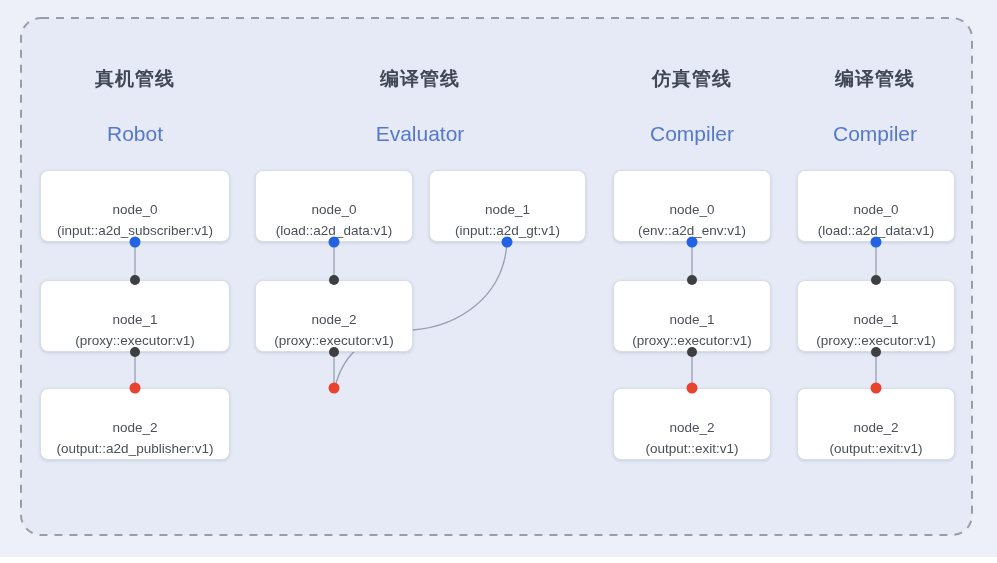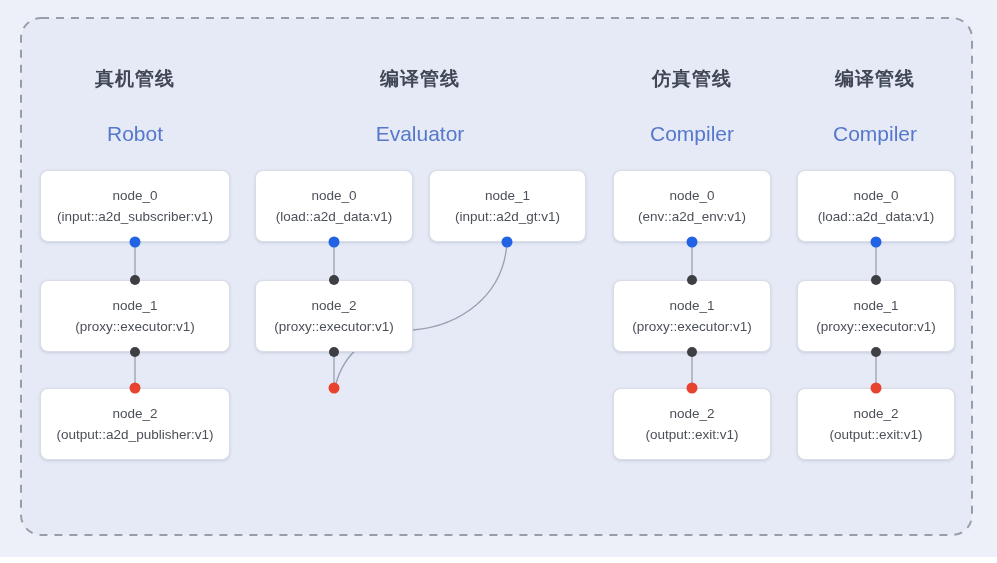--- a/index.html
+++ b/index.html
@@ -35,21 +35,21 @@
     position:absolute;top:122px;transform:translateX(-50%);
     font-size:21px;font-weight:400;
     color:var(--header-en,#5578cb);white-space:nowrap;z-index:2;
   }
   .node-box{
     position:absolute;height:72px;box-sizing:border-box;
     background:var(--box-fill,#ffffff);
     border:1px solid var(--box-border,#d9dde6);
     border-radius:8px;
     box-shadow:0 1px 3px rgba(90,105,140,.22);
-    display:flex;flex-direction:column;align-items:center;justify-content:center;
+    display:flex;flex-direction:column;align-items:center;justify-content:flex-end;
     z-index:2;
   }
   .node-title,.node-sub{
     font-size:13.5px;line-height:21px;
     color:var(--node-text,#4c5058);white-space:nowrap;
   }
 </style>
 </head>
 <body>
 

